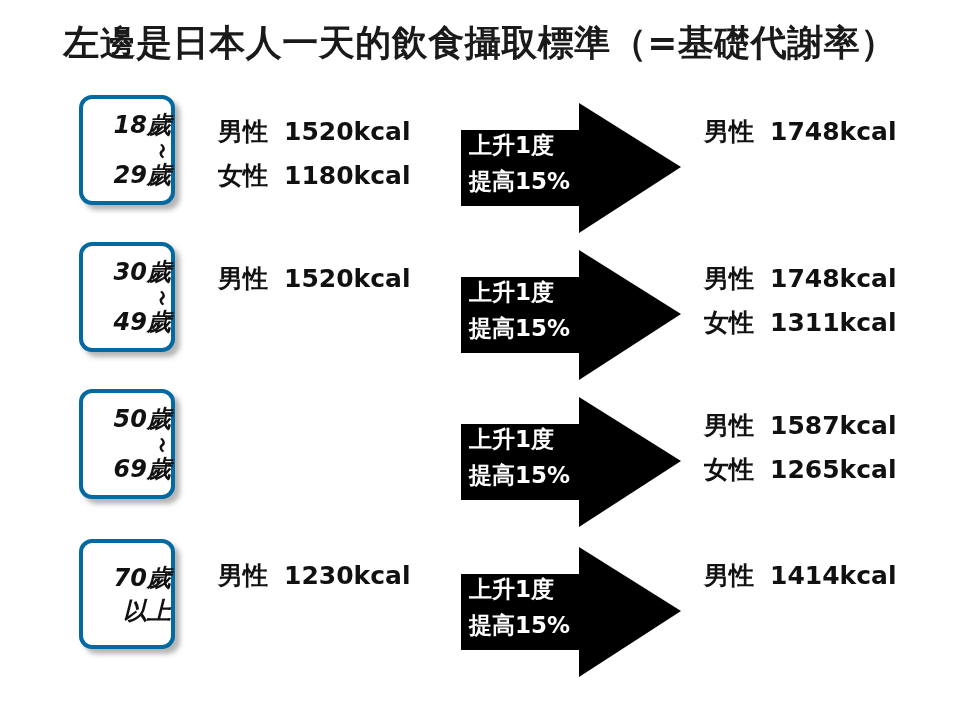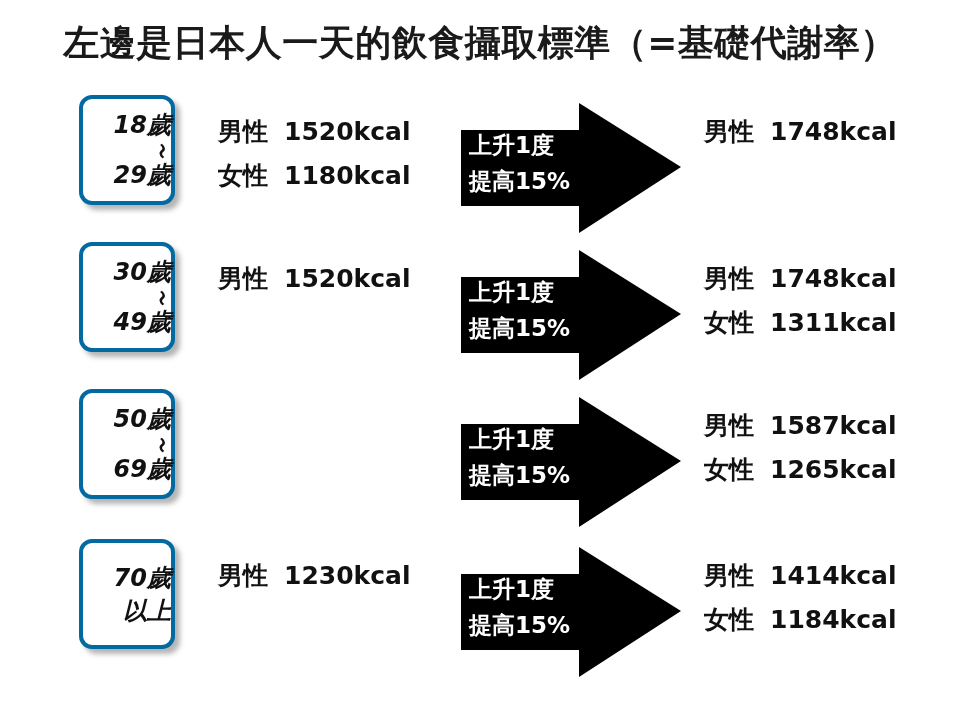--- a/index.html
+++ b/index.html
@@ -248,17 +248,14 @@
     <div class="arrow-label" style="color: rgb(255, 255, 255);">
       <div class="al">上升1度</div>
       <div class="al">提高15%</div>
     </div>
   </div>
 
   <div class="values right">
     <div class="val-line">
       <span class="val-sex">男性</span><span class="val-num">1414kcal</span>
     </div>
-    <div class="val-line">
-      <span class="val-sex">女性</span><span class="val-num">1184kcal</span>
-    </div>
   </div>
 </div>
 
 </body></html>

